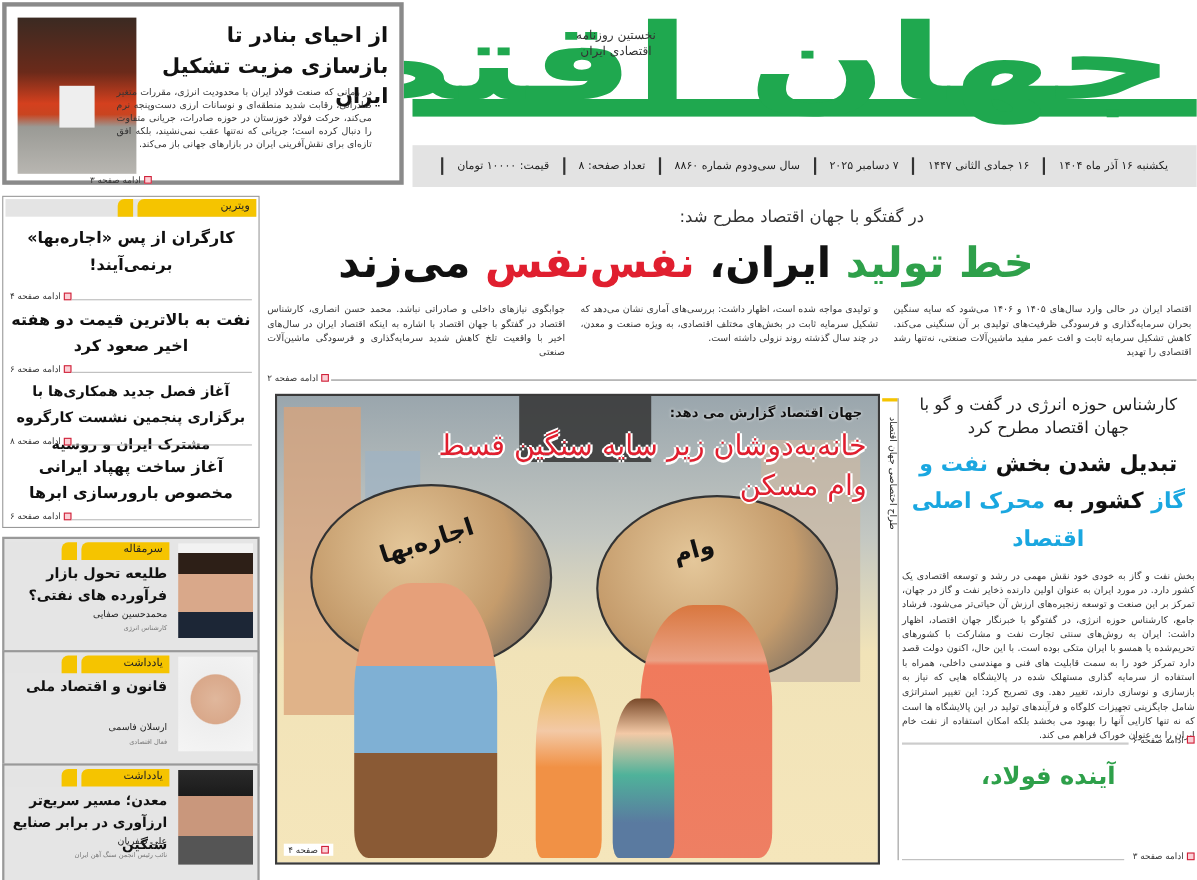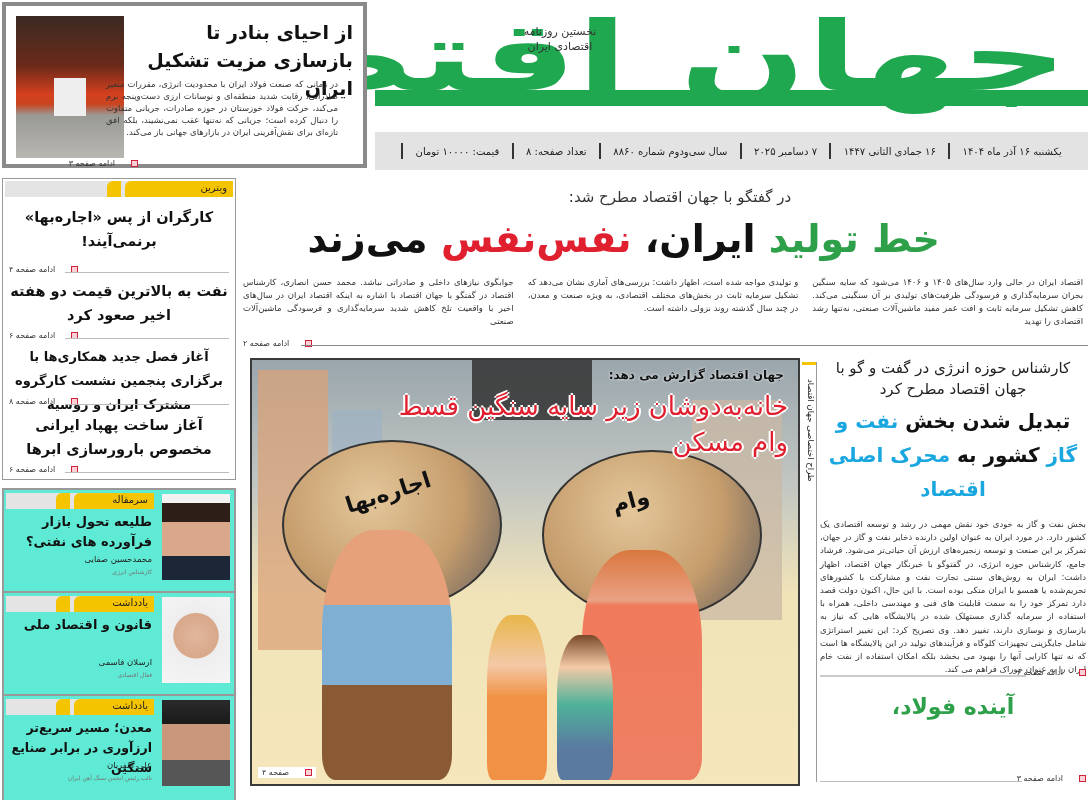--- a/index.html
+++ b/index.html
@@ -13,40 +13,40 @@
   .logo-word{position:absolute;right:20px;top:-4px;font-family:"DejaVu Sans",sans-serif;font-weight:bold;font-size:96px;color:#1fa84f;letter-spacing:-2px;line-height:118px;white-space:nowrap;transform:scaleX(1.55);transform-origin:right top}
   .tagline{position:absolute;left:130px;top:22px;width:110px;font-size:11px;line-height:15px;color:#333;text-align:center}
   .datebar{left:375px;top:132px;width:713px;height:38px;background:#e3e3e3;display:flex;align-items:center;justify-content:space-around;padding:0 20px;font-size:10px;color:#222}
   .datebar .sep{width:2px;height:16px;background:#333}
   
   .topbox{left:2px;top:2px;width:365px;height:166px;border:4px solid #8a8a8a;background:#fff}
   .topbox .photo{position:absolute;left:10px;top:10px;width:108px;height:142px;background:linear-gradient(180deg,#3b2a22 0%,#6b2a1a 35%,#d4401e 55%,#c94420 62%,#9a9a95 70%,#b8b6b1 100%)}
   .topbox .photo .block{position:absolute;left:38px;top:62px;width:32px;height:38px;background:#eee}
   .topbox h2{position:absolute;right:10px;top:12px;width:220px;font-size:19px;line-height:28px;text-align:right;font-weight:bold}
   .topbox p{position:absolute;right:25px;top:72px;width:232px;font-size:8.5px;line-height:12px;text-align:justify;color:#333}
-  .cont{font-size:8px;color:#333;display:inline-flex;align-items:center;gap:16px}
+  .cont{font-size:8px;color:#333;display:inline-flex;align-items:center;gap:3px}
   .cont .flag{display:inline-block;width:7px;height:7px;border:1px solid #d0223a;background:#fbd0d6}
   
-  .kicker{left:520px;top:188px;width:320px;text-align:center;font-size:15px;color:#333}
+  .kicker{left:520px;top:188px;width:320px;font-size:15px;color:#333}
   .mainhead{left:380px;top:214px;width:560px;text-align:center;font-size:38px;font-weight:bold;line-height:50px;white-space:nowrap}
   .green{color:#2ea04a}.red{color:#e01f2f}.blue{color:#1aa7e0}
   .lead-cols{left:243px;top:276px;width:840px;height:62px;display:flex;gap:14px;font-size:8.5px;line-height:13px;color:#333}
   .lead-cols .col{flex:1;text-align:justify}
   .lead-foot{left:243px;top:339px;width:845px;height:12px}
   .lead-foot .rule{position:absolute;left:58px;right:0;top:6px;height:1px;background:#888}
   
   .vitrin{left:2px;top:178px;width:234px;height:302px;border:1px solid #999}
   .tabhead{position:absolute;left:2px;right:2px;top:2px;height:16px;background:#e4e4e4}
   .tabhead .y1{position:absolute;right:0;top:0;width:108px;height:16px;background:#f5c400;border-radius:6px 0 0 0}
   .tabhead .y2{position:absolute;right:112px;top:0;width:14px;height:16px;background:#f5c400;border-radius:6px 0 0 0}
   .tabhead span{position:absolute;right:6px;top:1px;font-size:10px;color:#222}
   .vitem{position:absolute;left:6px;right:6px;text-align:center;font-weight:bold;font-size:14.5px;line-height:24px}
   .vfoot{position:absolute;left:6px;right:6px;height:10px}
   .vfoot .rule{position:absolute;left:56px;right:0;top:7px;height:1px;background:#bbb}
-  .op{left:2px;width:234px;height:124px;border:2px solid #999;background:#5eead4}
+  .op{left:2px;width:234px;height:124px;border:2px solid #999;background:#e5e5e5}
   .op .tabhead{left:2px;right:80px;top:3px}
   .op .face{position:absolute;right:4px;top:4px;width:68px;height:86px}
   .op h4{position:absolute;right:82px;top:22px;width:145px;font-size:13px;line-height:20px;font-weight:bold}
   .op .auth{position:absolute;right:82px;font-size:8.5px;color:#222}
   .op .role{position:absolute;right:82px;font-size:6px;color:#777}
   .op .pg{position:absolute;left:4px;bottom:4px}
   
   .cartoon{left:250px;top:358px;width:550px;height:428px;border:2px solid #3a3a3a;overflow:hidden;background:linear-gradient(180deg,#9aa6ad 0%,#c3c7c2 30%,#f1e3b8 55%,#f5e6bb 100%)}
   .bld{position:absolute;background:#d9a37a;opacity:.75}
   .rock{position:absolute;border-radius:50%;background:radial-gradient(circle at 40% 35%,#e4c79a 0%,#c59c6c 55%,#5d5c5e 100%);border:2px solid #333}

